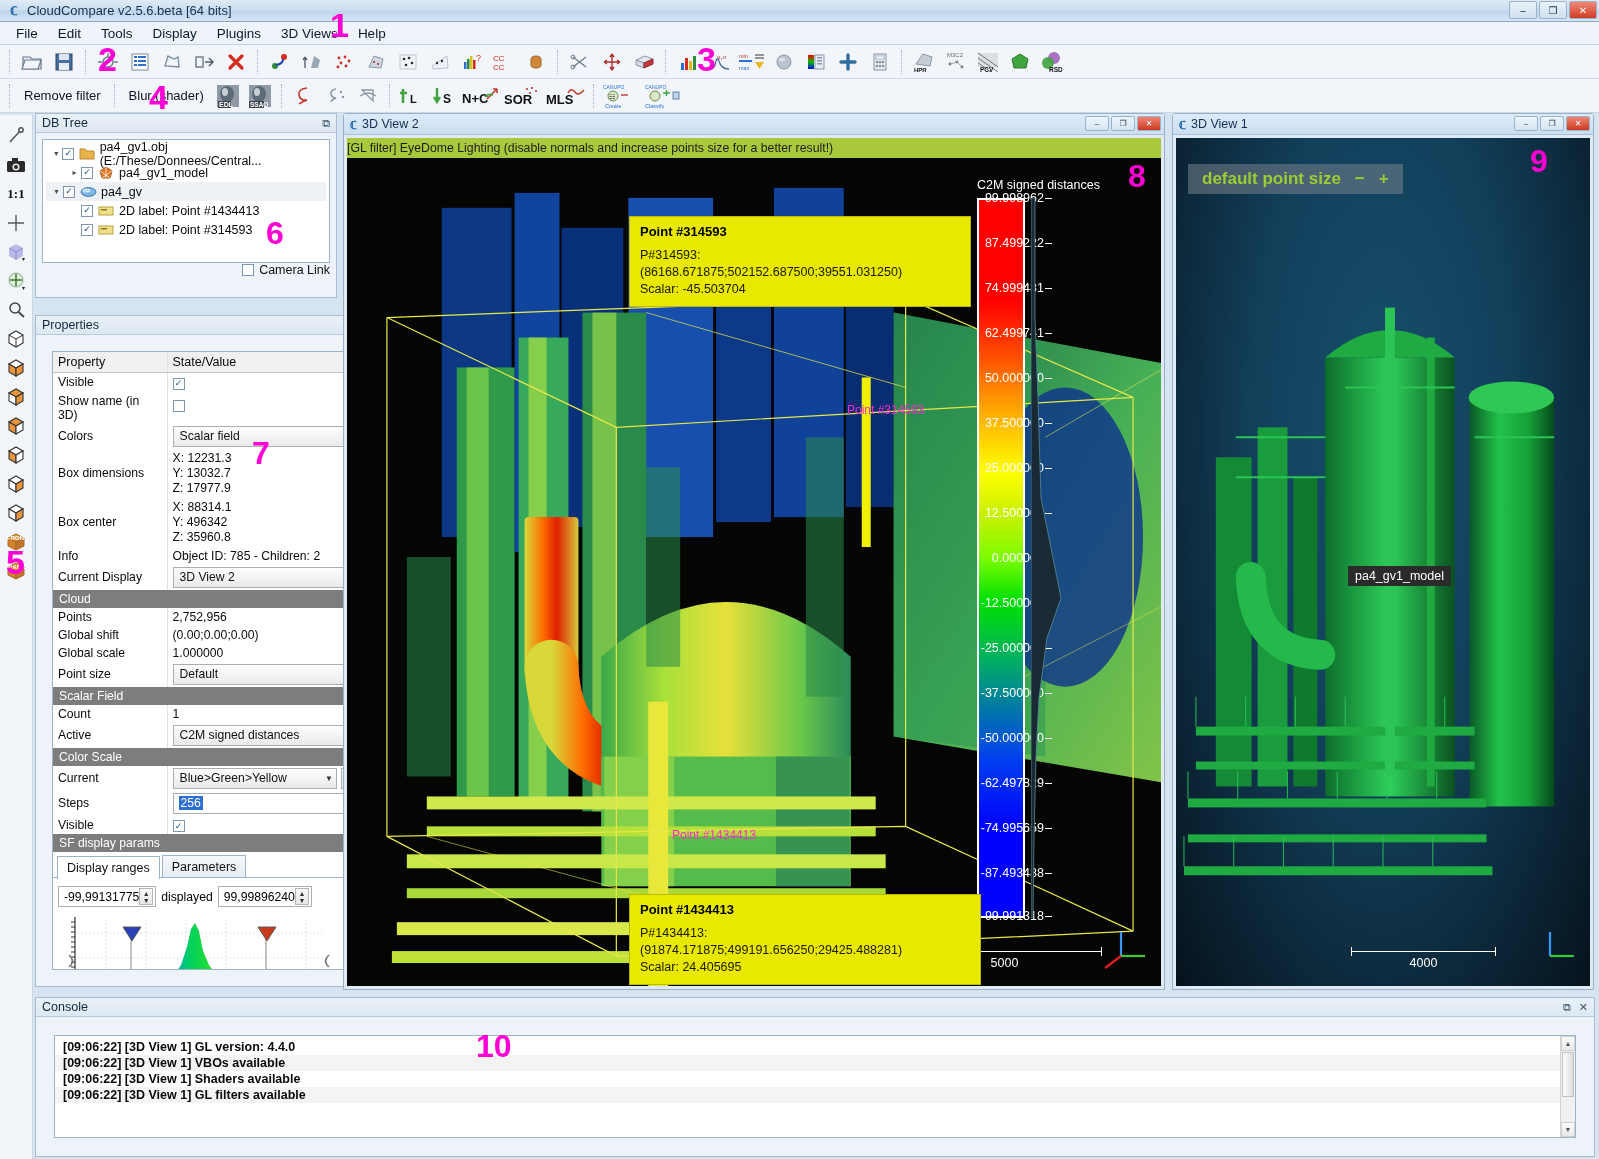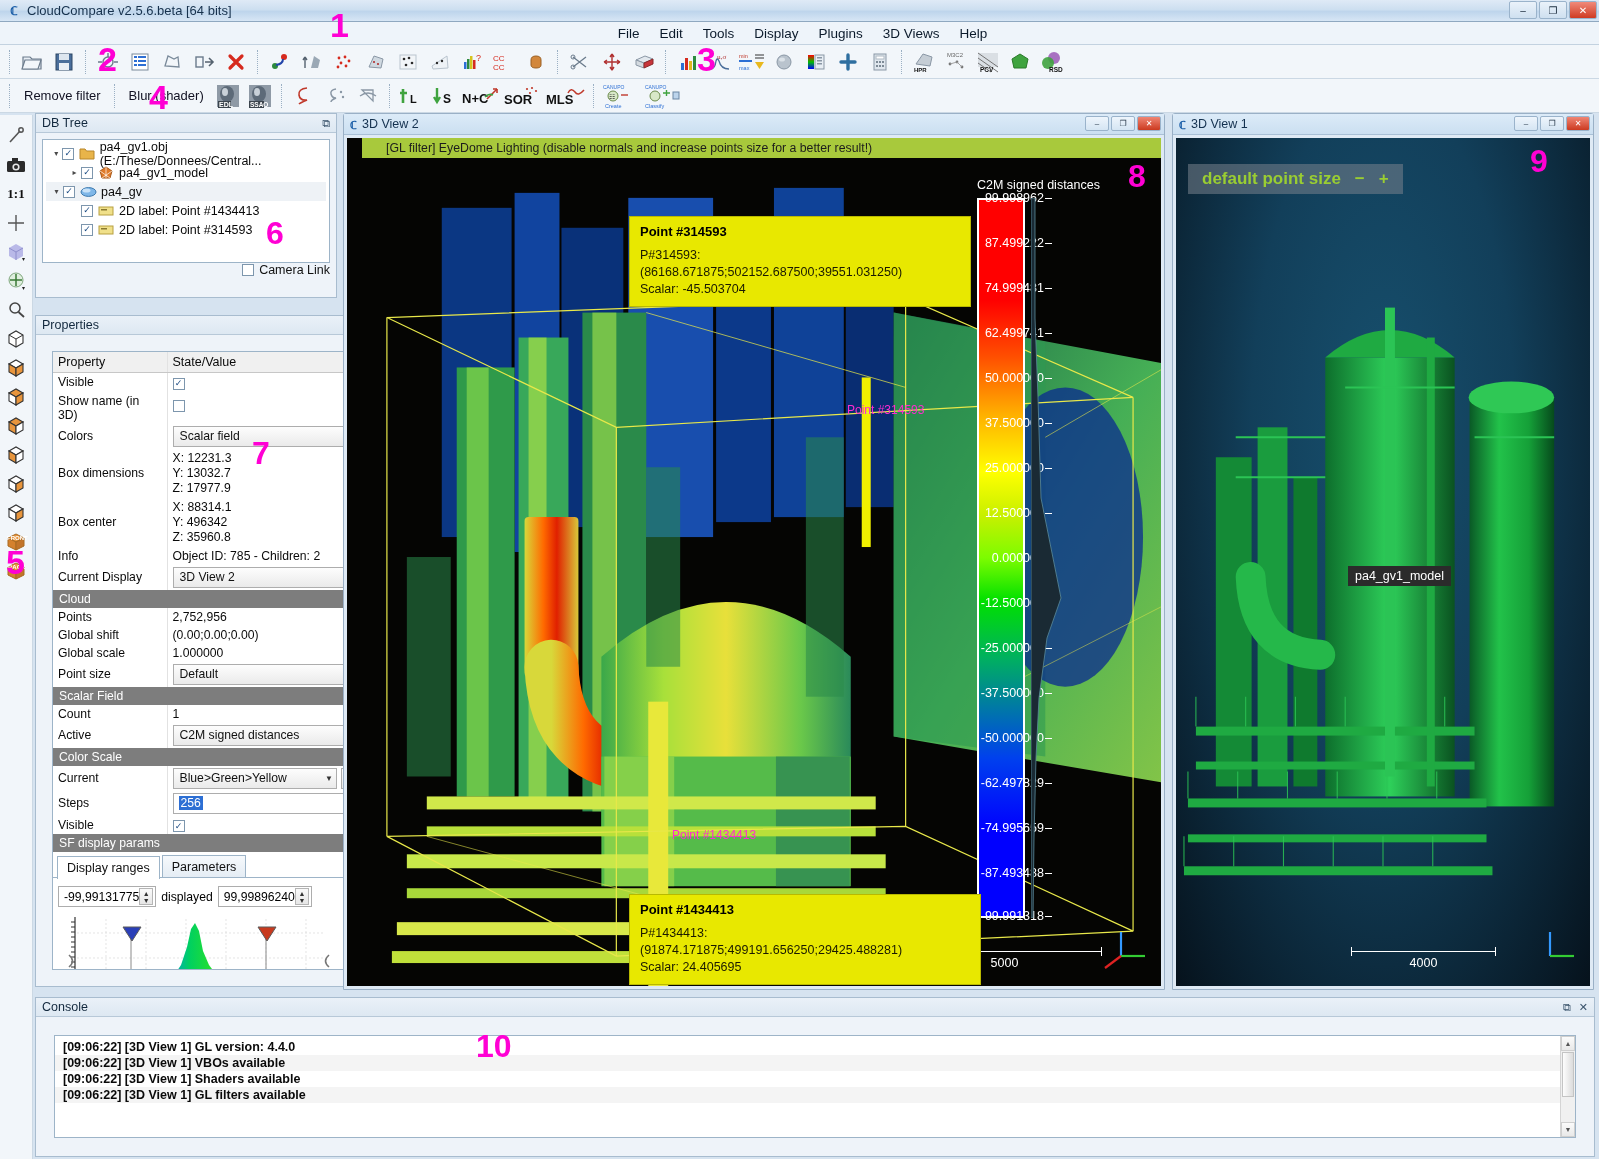--- a/index.html
+++ b/index.html
@@ -33,21 +33,21 @@
     background: linear-gradient(to bottom,#eaf2fa,#cfe0f0);
     display: flex; align-items: center; justify-content: center;
     font-size: 10px; color: #234; border-radius: 2px;
   }
   #win-btns div.close { background: linear-gradient(to bottom,#f08a7a,#cf3b22); color:#fff; }
 
   
   #menubar {
     height: 23px; background: #eef4fa;
     border-bottom: 1px solid #c3d2e0;
-    display: flex; align-items: center; padding-left: 6px; justify-content: center;
+    display: flex; align-items: center; padding-left: 6px;
   }
   #menubar .mi {
     padding: 3px 10px; font-size: 13.5px; color: #0b1a2b; cursor: default;
   }
 
   
   .toolbar {
     background: #f2f6fa;
     border-bottom: 1px solid #cbd8e4;
     display: flex; align-items: center;
@@ -178,21 +178,21 @@
   }
   .vw-btns div.close { background: linear-gradient(to bottom,#ef8573,#cc3a20); color: #fff; }
   .gl {
     position: absolute; left: 3px; right: 3px; top: 24px; bottom: 3px;
     overflow: hidden; background: #000;
   }
 
   .edl-banner {
     position: absolute; left: 0; right: 0; top: 0; height: 20px;
     background: #a8c93c; color: #1c1c1c; font-size: 12.3px;
-    display: flex; align-items: center; padding-left: 24px; z-index: 6; margin-left: 15px;
+    display: flex; align-items: center; padding-left: 0; z-index: 6;
   }
 
   .ptlabel {
     position: absolute; background: #e8e800; border: 1px solid #b9b900;
     color: #1a1a00; padding: 6px 10px 8px 10px; z-index: 8; font-size: 12.5px;
     line-height: 17px;
   }
   .ptlabel b { font-size: 13px; display: block; margin-bottom: 7px; color: #000; }
 
   .scalebar { position: absolute; z-index: 7; color: #fff; text-align: center; font-size: 12.5px; }

